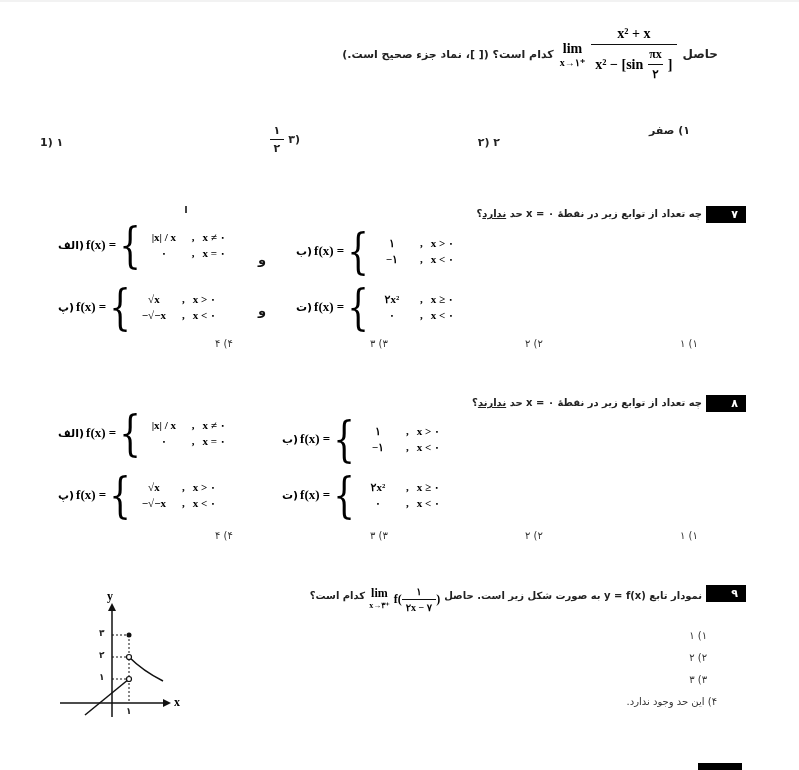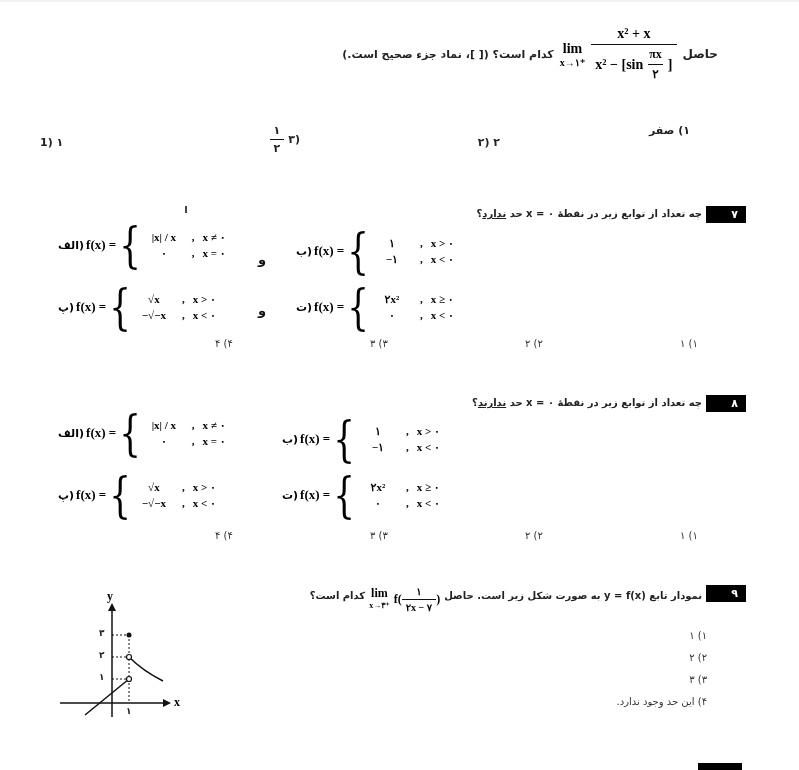--- a/index.html
+++ b/index.html
@@ -242,21 +242,21 @@
   <span class="lim math" style="font-size:12px;">
     <span>lim</span>
     <span class="sub" style="font-size:8px;">x→۳⁺</span>
   </span>
   <span class="fa rtl" style="font-size:10px; margin-top:4px;">کدام است؟</span>
 </div>
 
 <div class="abs opt" style="right:92px; top:630px;">۱) ۱</div>
 <div class="abs opt" style="right:92px; top:652px;">۲) ۲</div>
 <div class="abs opt" style="right:92px; top:674px;">۳) ۳</div>
-<div class="abs opt" style="right:92px; top:696px;text-align:center;">۴) این حد وجود ندارد.</div>
+<div class="abs opt" style="right:82px; top:696px;text-align:center;">۴) این حد وجود ندارد.</div>
 
 <div class="abs" style="left:55px; top:595px; width:130px; height:125px;">
   <svg width="130" height="125" viewBox="0 0 130 125">
 
     <line x1="5" y1="108" x2="112" y2="108" stroke="#111" stroke-width="1.5"></line>
     <polygon points="116,108 108,104 108,112" fill="#111"></polygon>
     <line x1="57" y1="122" x2="57" y2="12" stroke="#111" stroke-width="1.5"></line>
     <polygon points="57,8 53,16 61,16" fill="#111"></polygon>
 
     <line x1="57" y1="40" x2="74" y2="40" stroke="#111" stroke-width="1" stroke-dasharray="2,2"></line>

